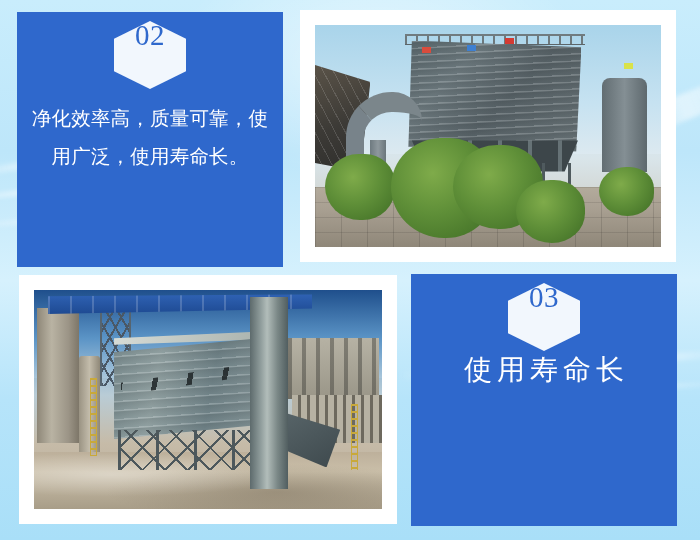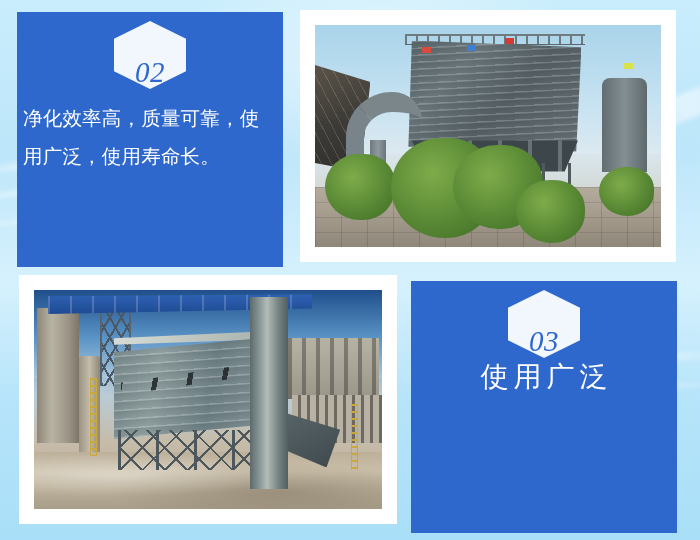--- a/index.html
+++ b/index.html
@@ -32,34 +32,34 @@
   #bg .glow {
     position:absolute; left:170px; top:-60px; width:420px; height:240px;
     background:radial-gradient(ellipse at center,rgba(255,255,255,.55) 0%,rgba(255,255,255,0) 70%);
   }
 
   
   .cell { position:absolute; z-index:2; }
   #cell-02 { left:17px;  top:12px;  width:266px; height:255px; }
   #cell-img1 { left:300px; top:10px;  width:376px; height:252px; }
   #cell-img2 { left:19px;  top:275px; width:378px; height:249px; }
-  #cell-03 { left:411px; top:281px; width:266px; height:252px; }
+  #cell-03 { left:411px; top:274px; width:266px; height:252px; }
 
   
   .bluecard {
     width:100%; height:100%;
     background:#2f68cc;
     position:relative;
     overflow:hidden;
   }
   .hex-wrap { display:flex; justify-content:center; }
   .hex {
     position:relative;
     width:72px; height:68px;
-    display:flex; align-items:flex-end; justify-content:center;font-style:italic;
+    display:flex; align-items:flex-start; justify-content:center;
   }
   .hex .shape {
     position:absolute; inset:0;
     background:#f2f7fd;
     clip-path:polygon(50% 0%,100% 26%,100% 74%,50% 100%,0% 74%,0% 26%);
   }
   .hex .num {
     position:relative;
     font-family:"Liberation Serif","DejaVu Serif",serif;
     font-size:29px;
@@ -81,21 +81,21 @@
   }
   .card-body {
     color:#ffffff;
     font-size:19.5px;
     line-height:38px;
     letter-spacing:.2px;
     font-weight:400;
     word-break:break-all;
   }
   #cell-02 .hex-wrap { padding-top:9px; }
-  #cell-02 .card-body { padding:10px 6px 0 6px; }
+  #cell-02 .card-body { padding:10px 6px 0 6px;text-align:center; }
   #cell-03 .hex-wrap { padding-top:9px; }
   #cell-03 .card-body { padding:14px 6px 0 10px; }
 
   
   .photo-frame {
     width:100%; height:100%;
     background:#ffffff;
     padding:15px;
   }
   .photo { width:100%; height:100%; position:relative; overflow:hidden; }
@@ -350,15 +350,15 @@
 </div>
 
 <div class="cell" id="cell-03">
   <div class="bluecard">
     <div class="hex-wrap">
       <div class="hex">
         <div class="shape"></div>
         <div class="num">03</div>
       </div>
     </div>
-    <div class="card-title">使用广泛</div>
+    <div class="card-title">使用寿命长</div>
   </div>
 </div>
 
 </body></html>

